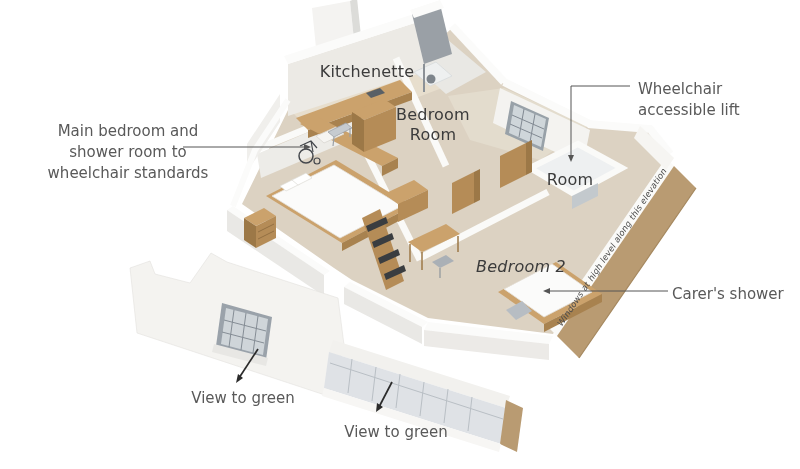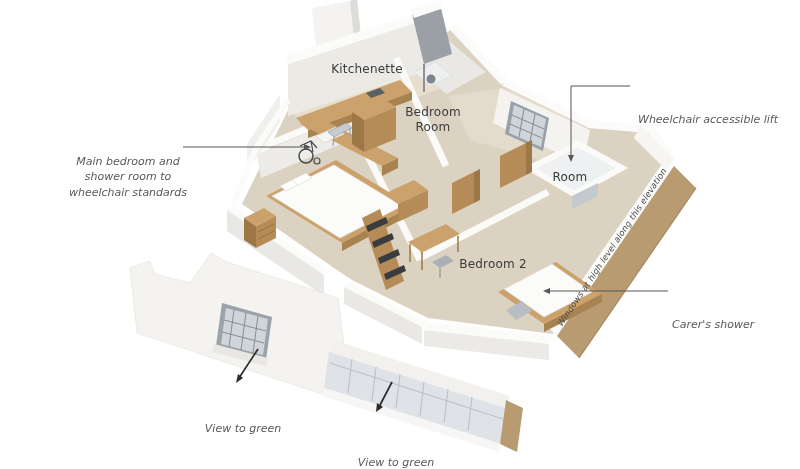--- a/index.html
+++ b/index.html
@@ -2,26 +2,26 @@
 <html><head>
 <meta charset="utf-8">
 <style>
   html,body{margin:0;padding:0;background:#ffffff;}
   .canvas{
     position:relative;width:800px;height:469px;background:#ffffff;overflow:hidden;
     font-family:"DejaVu Sans","Liberation Sans",sans-serif;
   }
   .plan-svg{position:absolute;left:0;top:0;}
   .room-label{
-    position:absolute;transform:translateX(-50%);font-size:12px;color:#3b3b3b;
+    position:absolute;transform:translateX(-50%);font-size:16px;color:#3b3b3b;
     letter-spacing:.2px;white-space:pre-line;text-align:center;line-height:1.25;z-index:3;
   }
   .annotation{
-    position:absolute;font-style:italic;font-size:11px;color:#595959;line-height:1.4;
-    white-space:pre-line;z-index:3;margin-top:33px;
+    position:absolute;font-size:15px;color:#595959;line-height:1.4;
+    white-space:pre-line;z-index:3;
   }
   .annotation.centered{transform:translateX(-50%);text-align:center;}
   .elevation-note{
     position:absolute;left:612px;top:247px;
     transform:translate(-50%,-50%) rotate(-56deg);
     font-style:italic;font-size:8.5px;color:#4a4a4a;white-space:nowrap;z-index:3;letter-spacing:.2px;
   }
 </style>
 </head>
 <body>
@@ -205,21 +205,21 @@
 
       <path d="M392,382 L379,407" stroke="#2b2b2b" stroke-width="1.7" fill="none"></path>
       <polygon points="376,412 383,407 377,403" fill="#2b2b2b"></polygon>
     </g>
   </svg>
 
   <div class="room-label" style="left:367px;top:62px;">Kitchenette</div>
   <div class="room-label" style="left:433px;top:105px;">Bedroom
 Room</div>
   <div class="room-label" style="left:570px;top:170px;">Room</div>
-  <div class="room-label" style="left:493px;top:257px;">Bedroom 2</div>
+  <div class="room-label" style="left:521px;top:257px;font-style:italic;">Bedroom 2</div>
 
   <div class="annotation centered" style="left:128px;top:121px;">Main bedroom and
 shower room to
 wheelchair standards</div>
   <div class="annotation" style="left:638px;top:79px;">Wheelchair accessible lift</div>
   <div class="elevation-note">Windows at high level along this elevation</div>
   <div class="annotation" style="left:672px;top:284px;">Carer's shower</div>
   <div class="annotation centered" style="left:243px;top:388px;">View to green</div>
   <div class="annotation centered" style="left:396px;top:422px;">View to green</div>
 </div>

